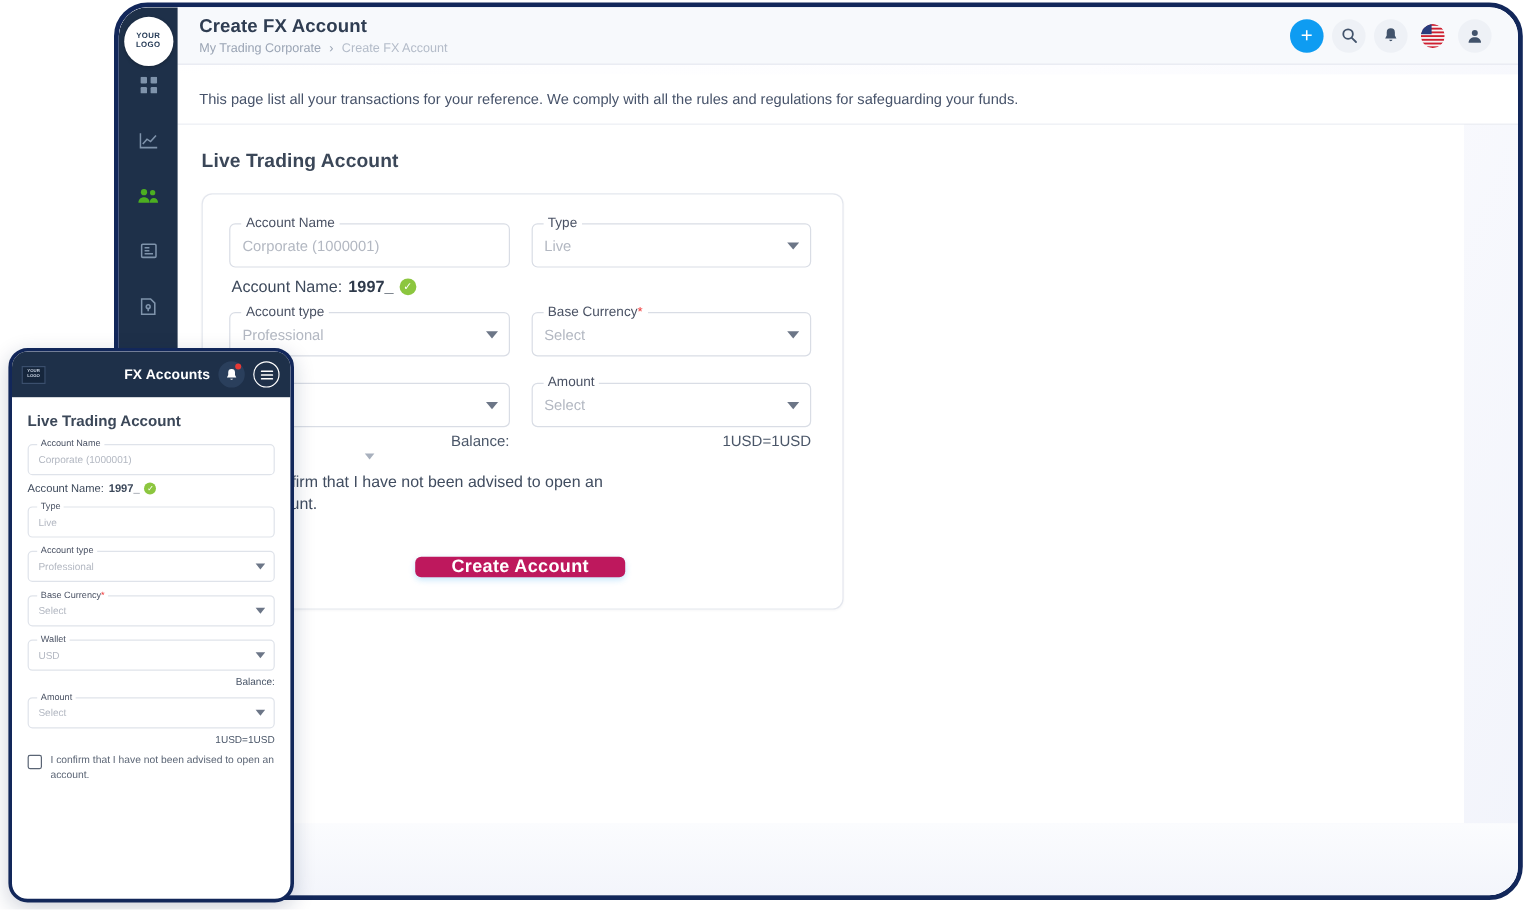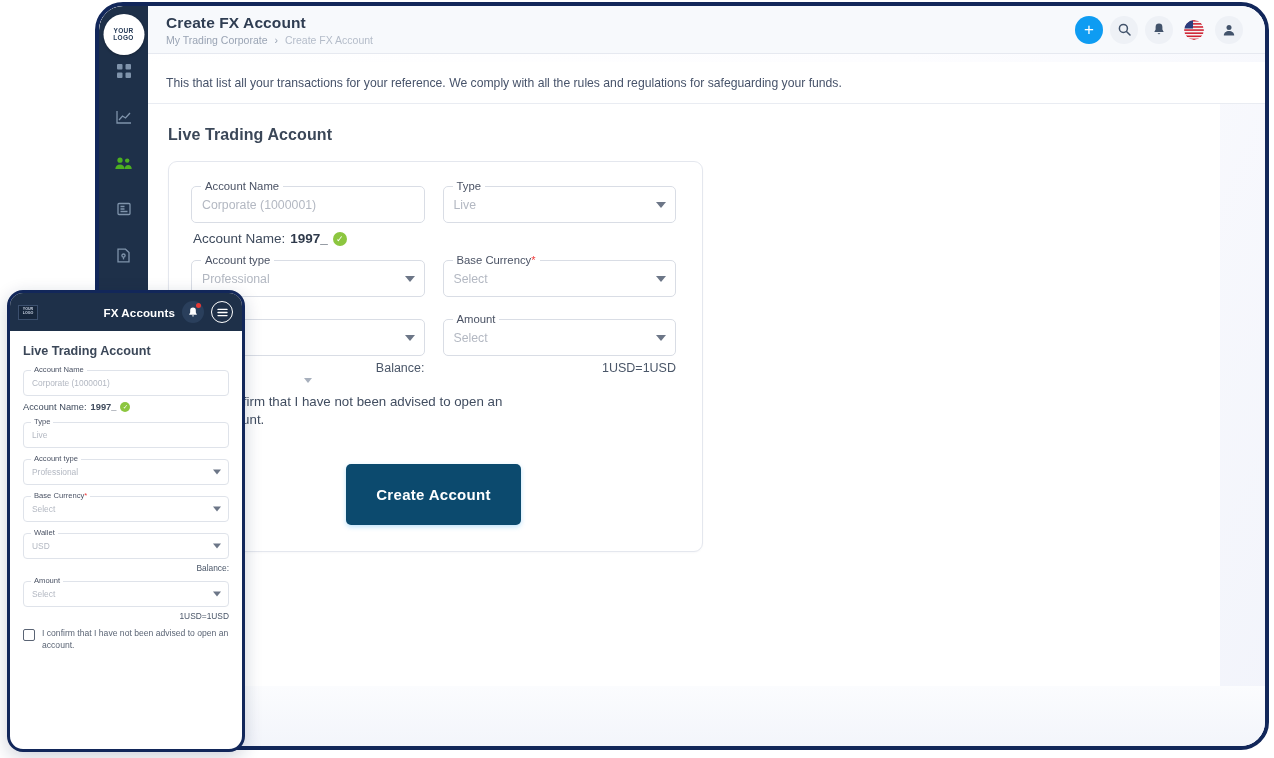--- a/index.html
+++ b/index.html
@@ -183,23 +183,23 @@
     width: 14px; height: 14px; border: 1.5px solid #5a6474;
     border-radius: 2px; flex: none; margin-top: 2px;
     background: #fff; cursor: pointer;
   }
   .confirm-txt {
     font-size: 13.3px; color: #414d60; line-height: 1.33;
     max-width: 330px;
   }
   .btn-wrap { display: flex; justify-content: center; margin-top: 36px; }
   .btn-primary {
-    background: #0c4a6e; color: #fff;
+    background: #be185d; color: #fff;
     border: none; border-radius: 5px;
-    padding: 22px 30px;
+    padding: 0 30px;
     font-size: 15px; font-weight: 700;
     font-family: "Liberation Sans", sans-serif;
     letter-spacing: .3px; cursor: pointer;
     box-shadow: 0 2px 5px rgba(26,154,240,.28);
   }
 
   
   .footer-band {
     position: absolute; left: 49px; right: 0; bottom: 0; height: 60px;
     background: linear-gradient(180deg,#fbfcfe 0%,#f3f5fb 100%);
@@ -420,21 +420,21 @@
         <div class="hdr-btn">
           <svg width="12" height="12" viewBox="0 0 12 12" fill="currentColor">
             <circle cx="6" cy="3.4" r="2.5"></circle>
                 <path d="M0.8 11.6c0-2.9 2.3-4.6 5.2-4.6s5.2 1.7 5.2 4.6z"></path>
           </svg>
         </div>
       </div>
     </div>
 
     <div class="notice">
-      <span>This that list all your transactions for your reference. We comply with all the rules and regulations for safeguarding your funds.</span>
+      <span>This page list all your transactions for your reference. We comply with all the rules and regulations for safeguarding your funds.</span>
     </div>
 
     <div class="content">
       <div class="section-title">Live Trading Account</div>
 
       <div class="form-card">
 
         <div class="frow">
           <div class="fcol">
             <div class="fld">

